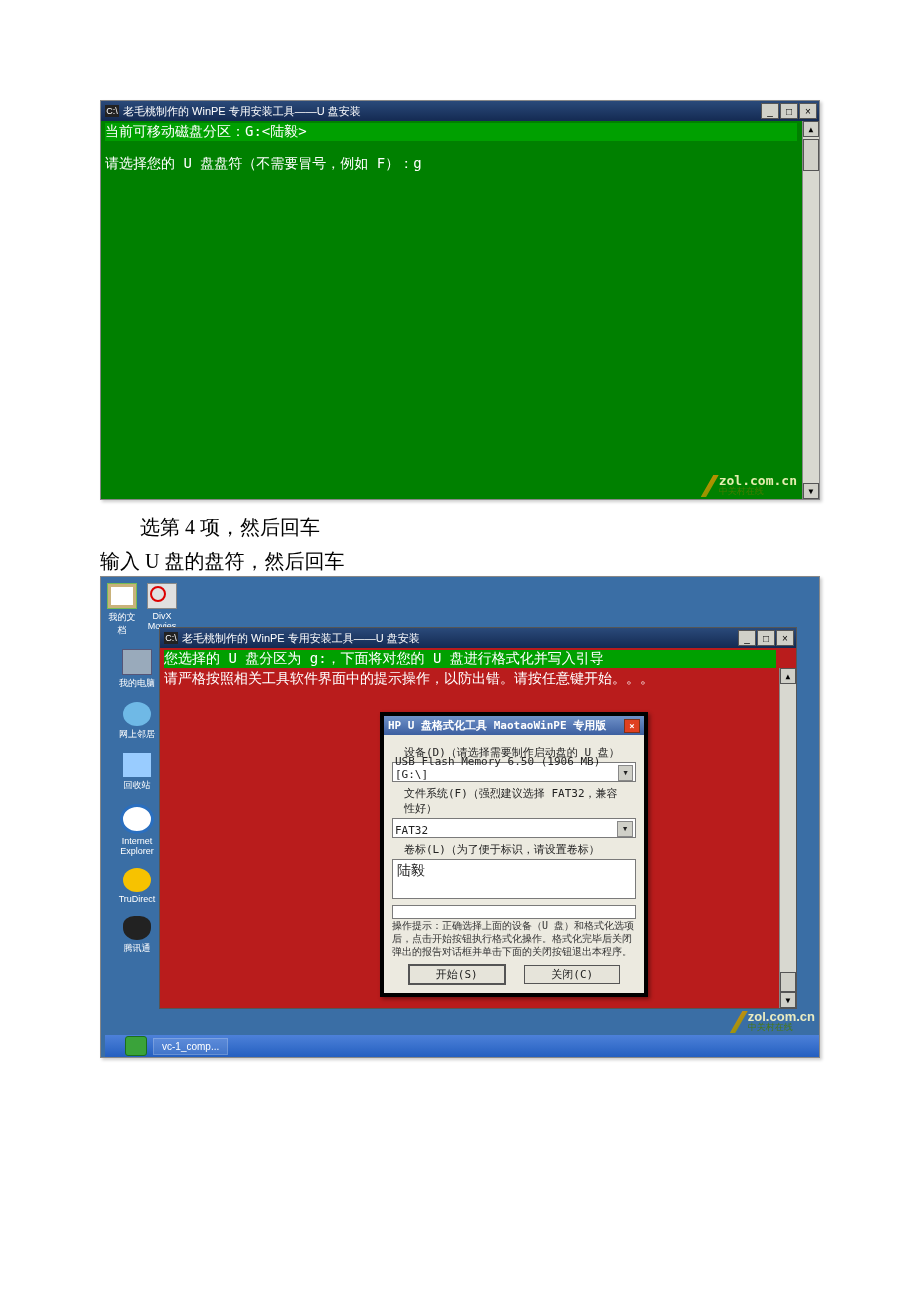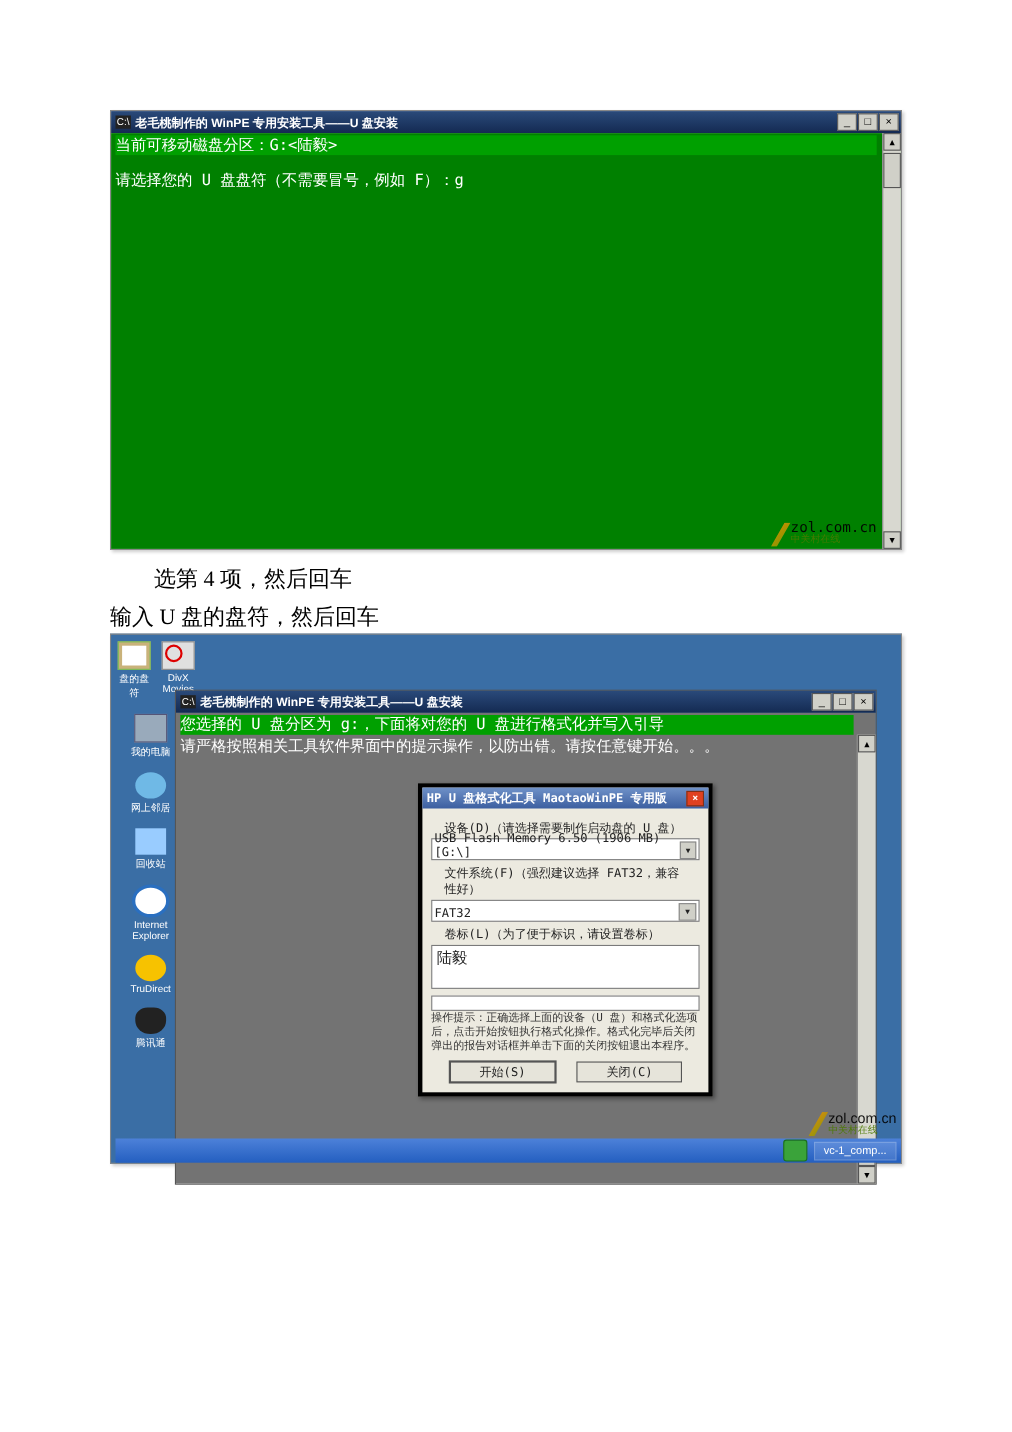--- a/index.html
+++ b/index.html
@@ -25,21 +25,21 @@
     padding: 0 2px 0 4px;
     color: #fff;
     font-size: 11px;
     position: relative;
   }
   .titlebar .logo {
     width: 14px; height: 12px; margin-right: 4px;
     display: inline-flex; align-items: center; justify-content: center;
     font-size: 9px; background:#222; color:#fff;
   }
-  .titlebar .title-txt { font-weight: bold; }
+  .titlebar .title-txt { font-weight: normal; }
   .winbtns { margin-left: auto; display: flex; gap:1px;}
   .winbtn {
     width: 16px; height: 14px;
     background: #d0d0c8;
     border: 1px solid #555;
     font-size: 10px;
     display:flex; align-items:center; justify-content:center;
     color:#000;
     cursor:pointer;
   }
@@ -74,21 +74,21 @@
     position:absolute; right:22px; bottom:2px;
     display:flex; align-items:center;
     opacity:0.9;
   }
   .wm .z {
     width:18px;height:22px;
     background:linear-gradient(135deg,#ff8a00,#72a000);
     clip-path: polygon(0 0,100% 0,30% 100%,100% 100%,0 100%,70% 0);
   }
   .wm .zt { font-size:13px; line-height:11px; }
-  .wm .zt1 { color:#000000; font-weight:normal;}
+  .wm .zt1 { color:#fef9c3; font-weight:bold;}
   .wm .zt2 { color:#4c7a00; font-size:9px;}
 
   .caption {
     font-size: 20px;
     line-height: 1.5;
     margin: 4px 0 0 10px;
     font-family: SimSun, serif;
   }
   .caption2 { margin-left: 0; }
 
@@ -113,21 +113,21 @@
   .ic-bin { background:#9cf;}
   .ic-ie { background:#fff; border-radius:50%; border:3px solid #2a6fc0;}
   .ic-dvd { background:#f7c200; border-radius:50%;}
   .ic-penguin{ background:#222; border-radius:40% 40% 50% 50%;}
 
   .win2 {
     position:absolute; left:58px; top:50px; right:22px;
     border:1px solid #555;
   }
   .clientarea2 {
-    background:#737373; height:428px; position:relative;
+    background:#b91c1c; height:360px; position:relative;
     font-family: SimSun, monospace;
   }
   .dialog {
     position:absolute; left:220px; top:64px; width:260px;
     background:#eceae0;
     border:4px solid #000000;
     box-shadow:2px 2px 4px rgba(0,0,0,.4);
     font-size:11px;
   }
   .dialog .dtitle {
@@ -155,21 +155,21 @@
   .dlgbtns { text-align:center; margin-top:6px;}
   .dlgbtn {
     display:inline-block; padding:1px 26px; border:1px solid #555; background:#e6e4da;
     font-size:11px; margin:0 6px; cursor:pointer;
   }
   .dlgbtn.primary { border-width:2px; }
 
   .taskbar {
     position:absolute; left:4px; right:0; bottom:0; height:22px;
     background:linear-gradient(#4d81d9,#245fc0);
-    display:flex; align-items:center; padding:0 4px;justify-content:flex-end;
+    display:flex; align-items:center; padding:0 20px;
   }
   .start { width:20px; height:18px; background:#3aa33a; border:1px solid #1c6f1c; border-radius:3px; margin-right:6px;}
   .taskitem { color:#fff; font-size:10px; padding:2px 8px; background:rgba(255,255,255,.12); border:1px solid rgba(255,255,255,.2);}
   .wm2 { position:absolute; right:4px; bottom:24px; display:flex; align-items:center;}
   .scrollbar2 { position:absolute; right:0; top:20px; bottom:0; width:16px; background:#d8d8d0; border-left:1px solid #888; display:flex; flex-direction:column;}
 </style>
 </head>
 <body>
 
 <div class="page">
@@ -207,21 +207,21 @@
 
   <div class="caption" style="margin-left:40px">选第 4 项，然后回车</div>
   <div class="caption caption2">输入 U 盘的盘符，然后回车</div>
 
   <div class="desktop">
 
     <div class="dicons">
       <div style="display:flex; gap:10px;">
         <div class="dicon">
           <div class="box ic-docs"></div>
-          <div class="lbl">盘的盘符</div>
+          <div class="lbl">我的文档</div>
         </div>
         <div class="dicon">
           <div class="box ic-movie"></div>
           <div class="lbl">DivX Movies</div>
         </div>
       </div>
       <div class="dicon">
         <div class="box ic-pc"></div>
         <div class="lbl">我的电脑</div>
       </div>

